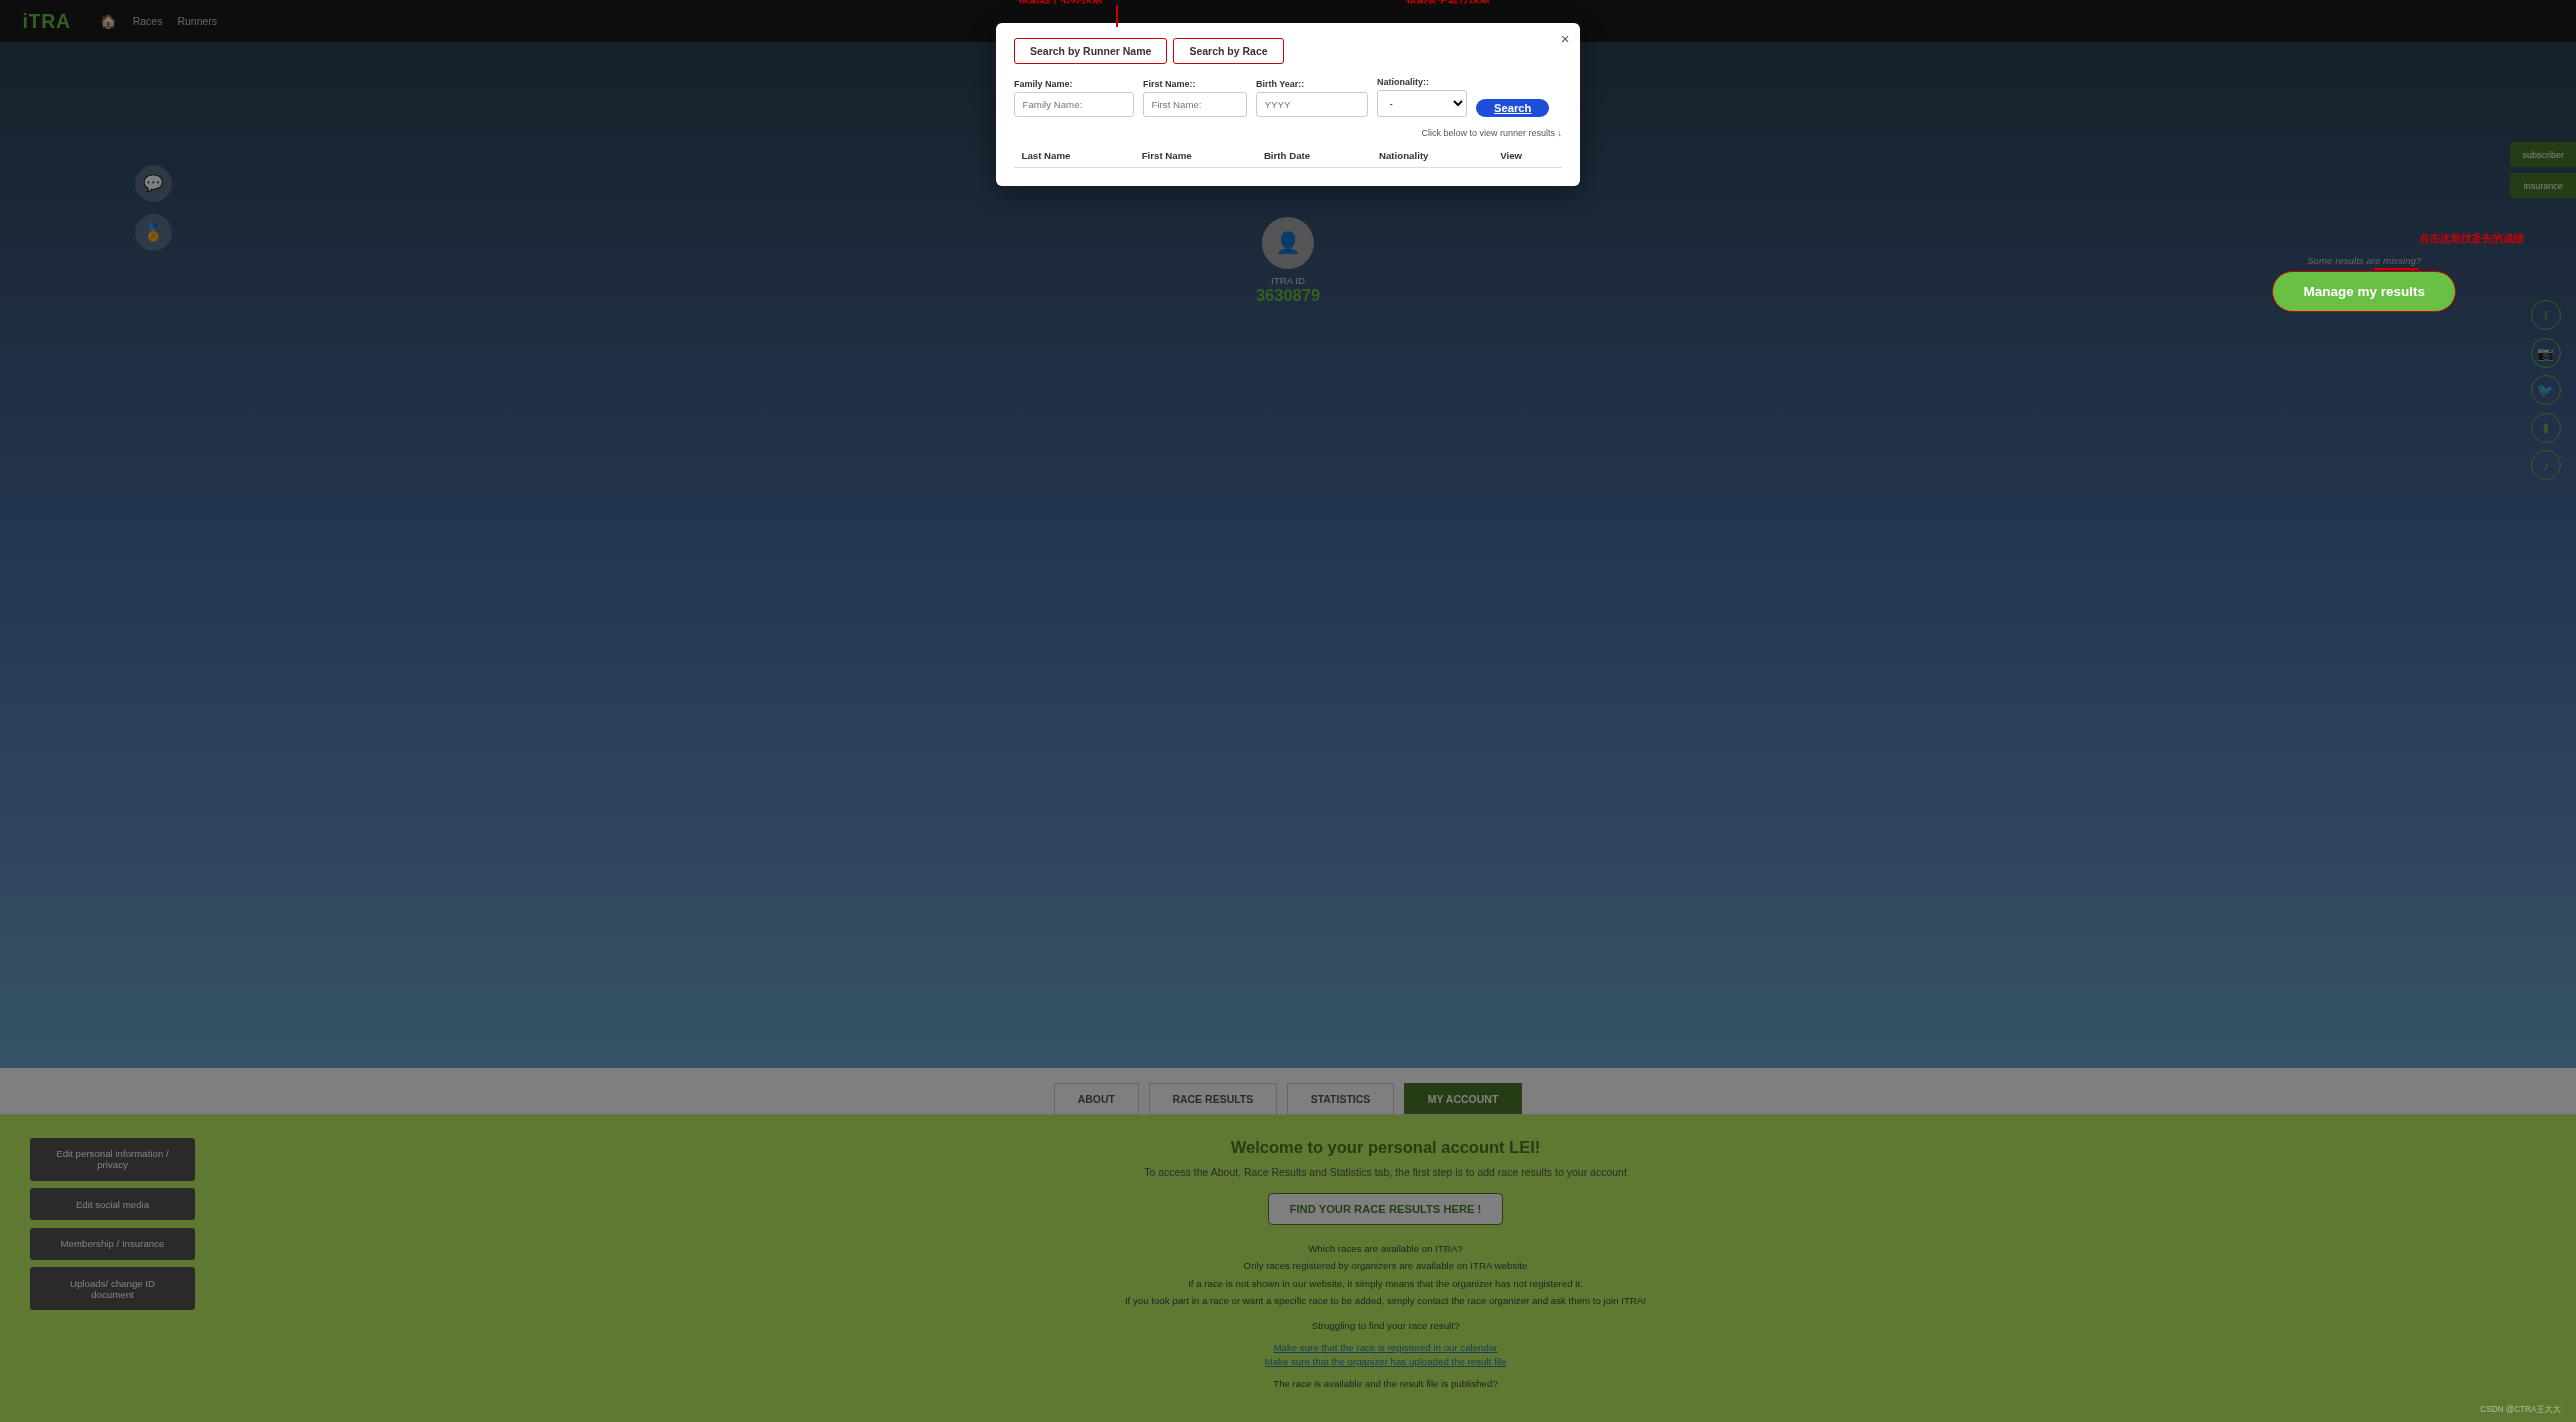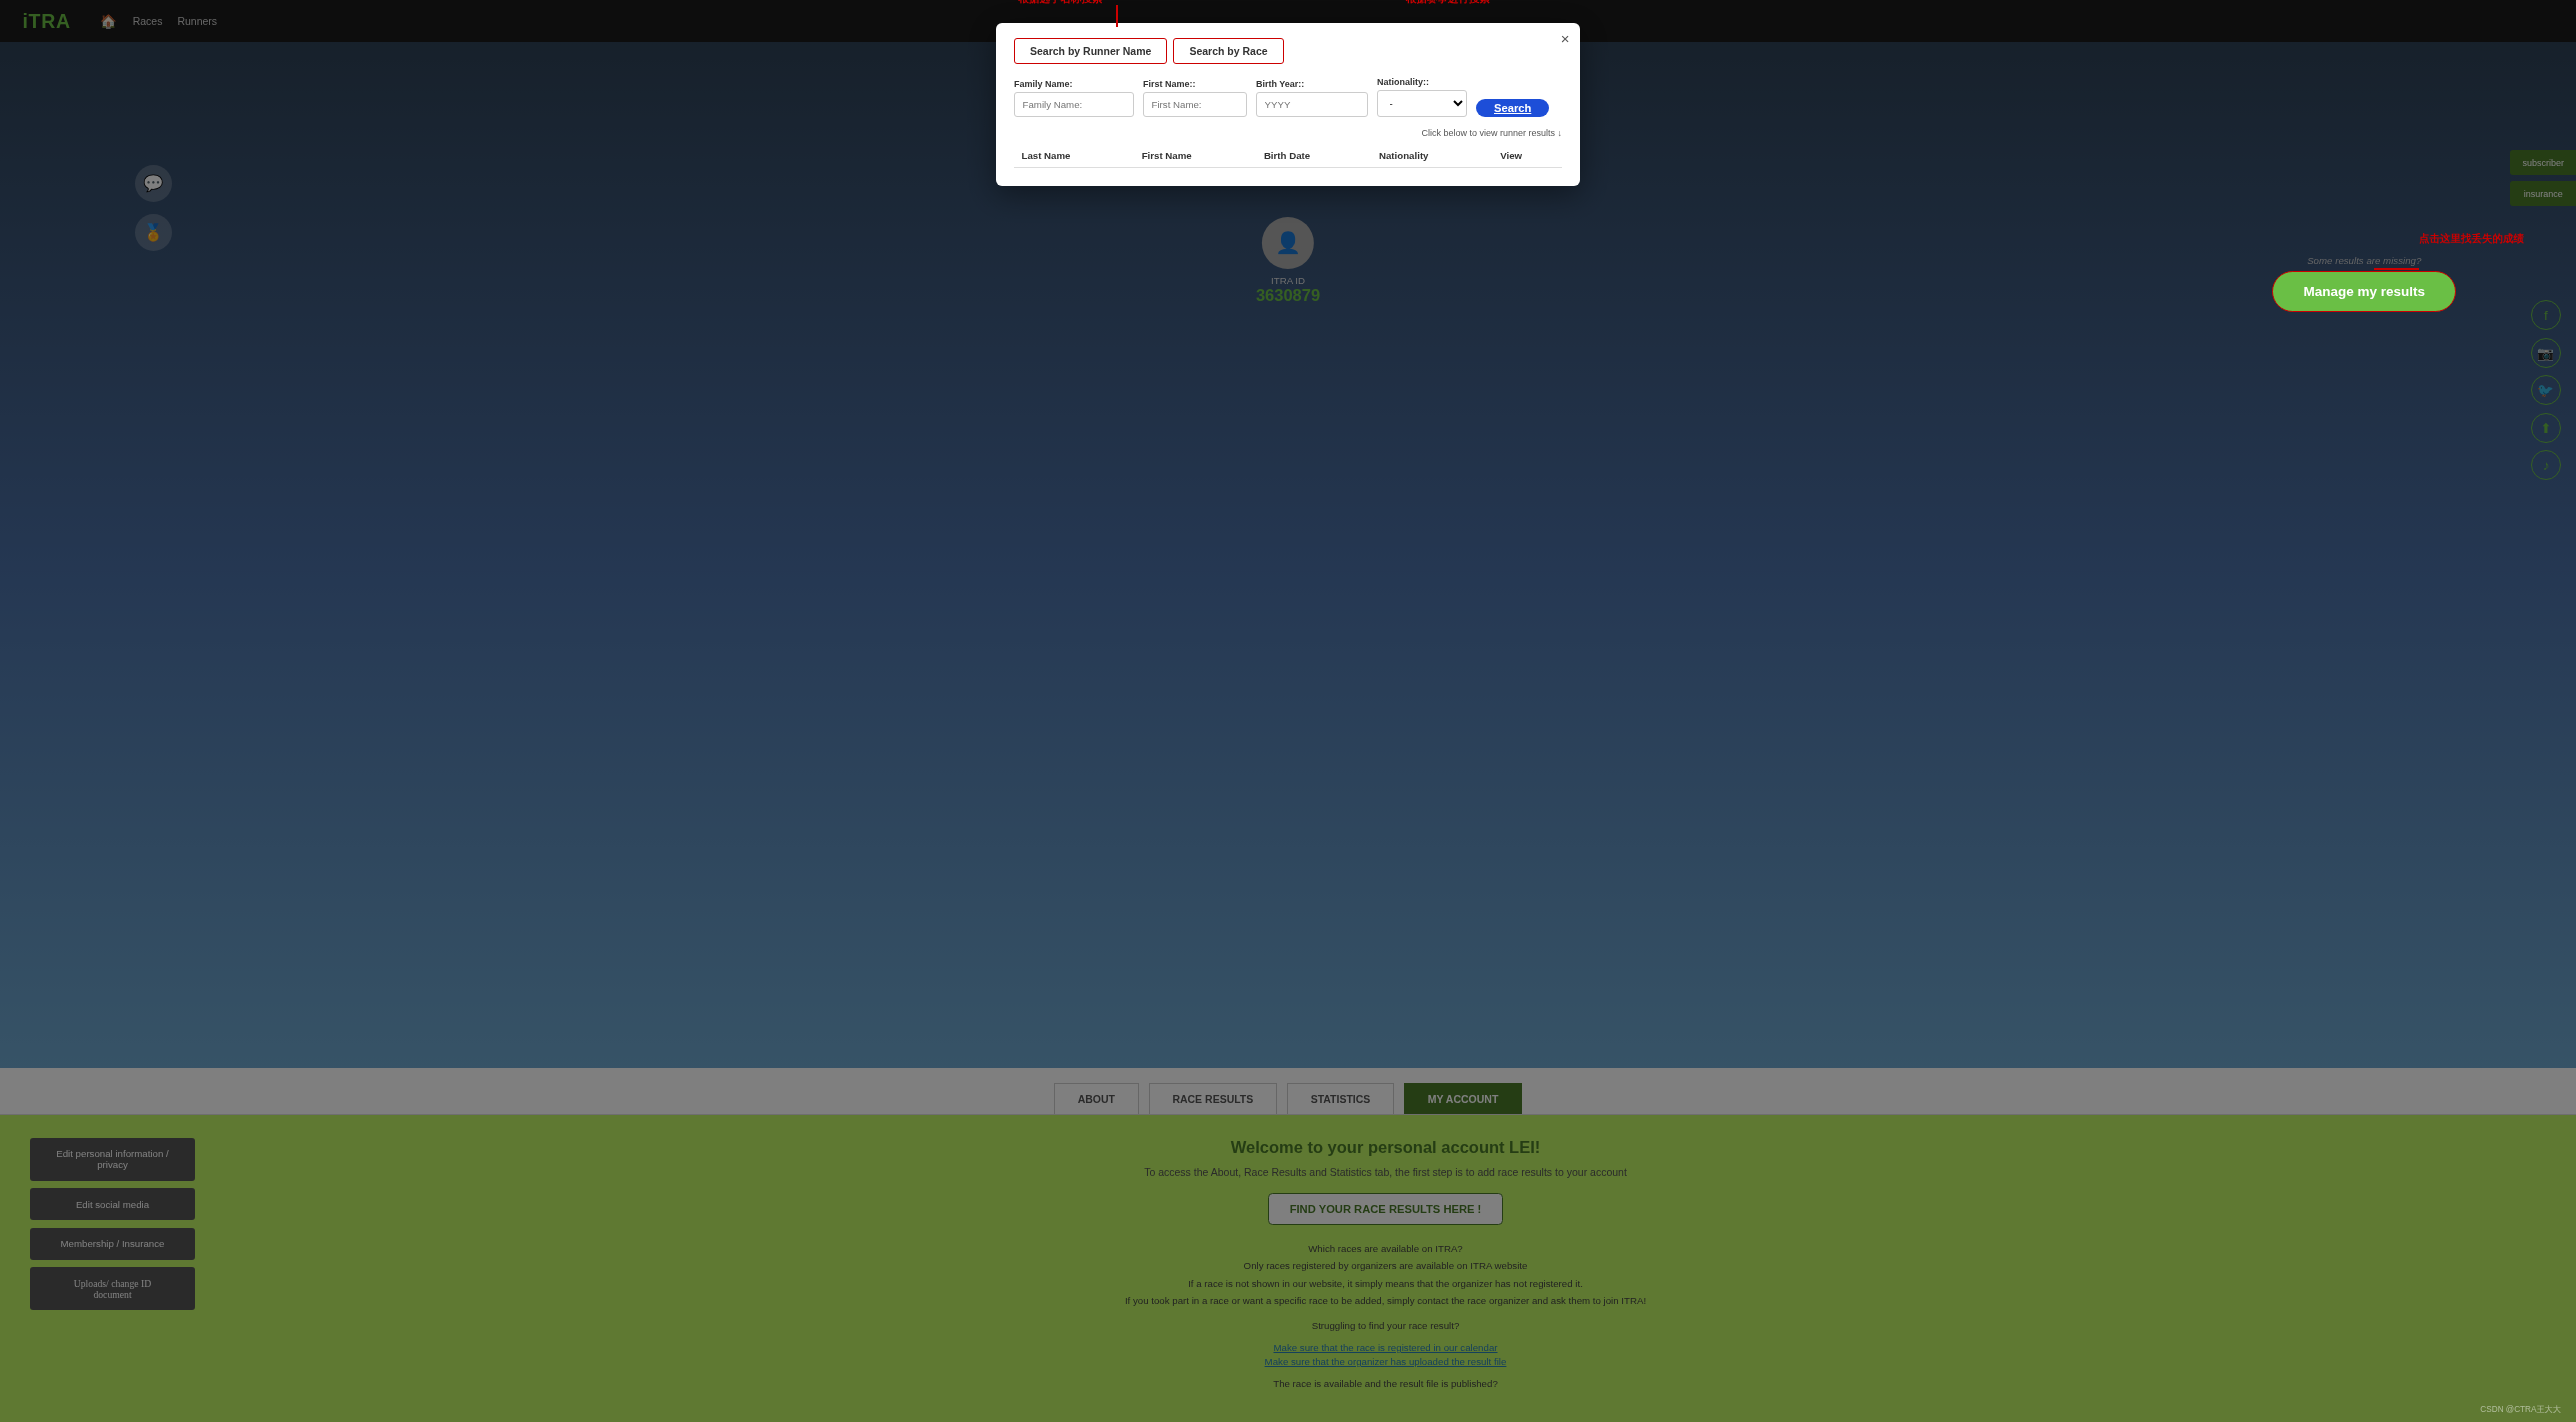--- a/index.html
+++ b/index.html
@@ -60,21 +60,21 @@
     .itra-id-number {
       font-size: 16.5px;
       font-weight: bold;
       color: #6abf45;
     }
 
     
     .right-sidebar {
       position: fixed;
       right: 0;
-      top: 150px;
+      top: 142px;
       z-index: 20;
       display: flex;
       flex-direction: column;
       gap: 6px;
     }
     .sidebar-btn {
       background: #4a7a28;
       color: white;
       border: none;
       padding: 7.5px 12px;
@@ -418,21 +418,21 @@
     <button class="tab-item">RACE RESULTS</button>
     <button class="tab-item">STATISTICS</button>
     <button class="tab-item active">MY ACCOUNT</button>
   </div>
   <div class="account-content">
     <div class="account-left">
       <button class="account-menu-btn" style="white-space:pre-line;">Edit personal information /
 privacy</button>
       <button class="account-menu-btn">Edit social media</button>
       <button class="account-menu-btn">Membership / Insurance</button>
-      <button class="account-menu-btn" style="white-space:pre-line;font-family:Liberation Serif, serif;">Uploads/ change ID
+      <button class="account-menu-btn" style="white-space:pre-line;">Uploads/ change ID
 document</button>
     </div>
     <div class="account-right">
       <div class="welcome-title">Welcome to your personal account LEI!</div>
       <div class="welcome-subtitle">To access the About, Race Results and Statistics tab, the first step is to add race results to your account</div>
       <button class="find-race-btn">FIND YOUR RACE RESULTS HERE !</button>
       <div class="info-text">
         <span>Which races are available on ITRA?</span><br>
         <span>Only races registered by organizers are available on ITRA website</span><br>
         <span>If a race is not shown in our website, it simply means that the organizer has not registered it.</span><br>

